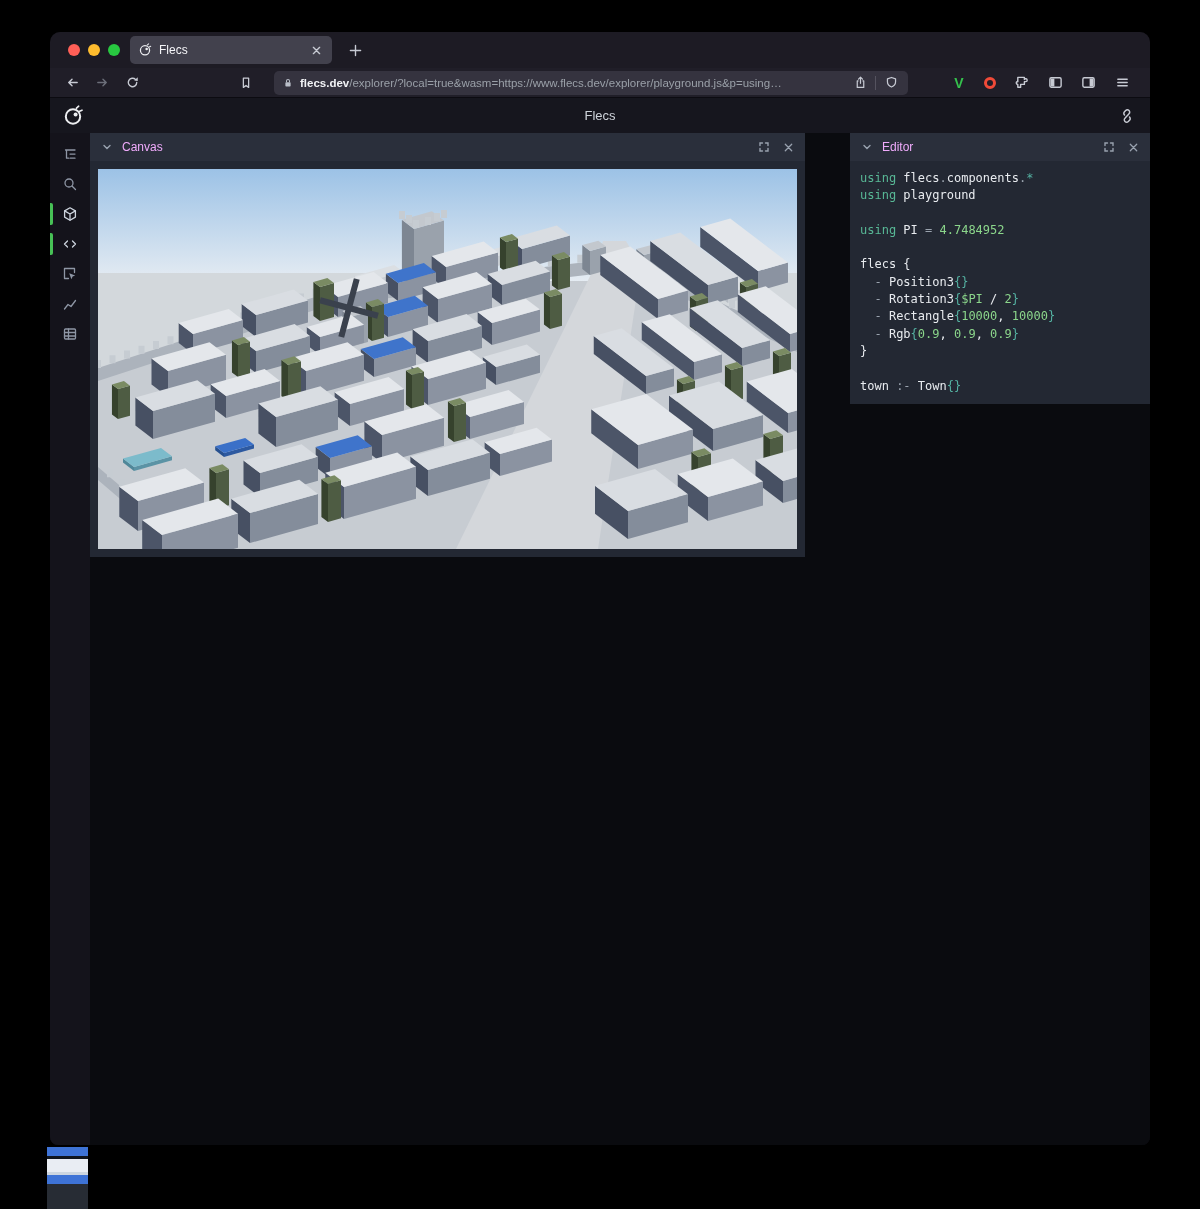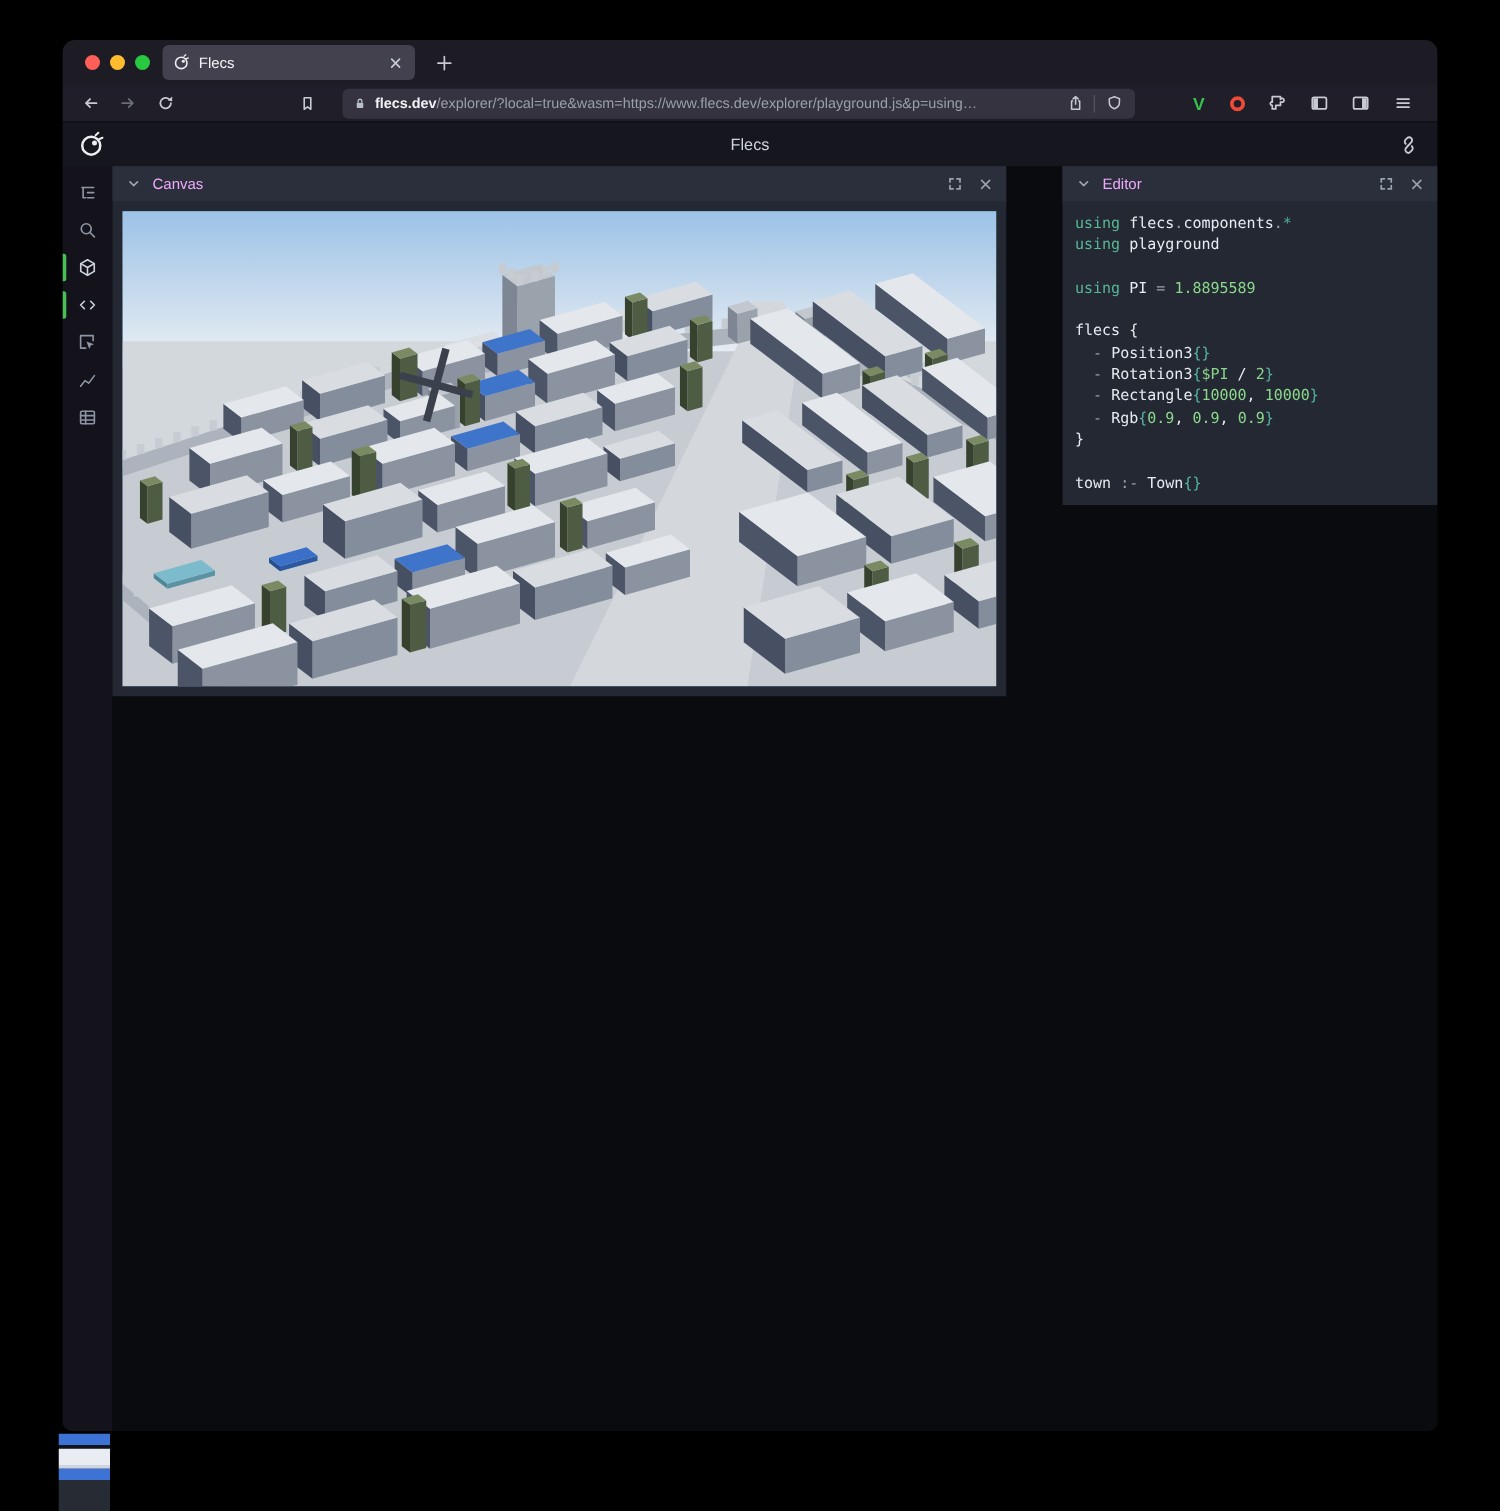--- a/index.html
+++ b/index.html
@@ -602,21 +602,21 @@
               <svg width="11" height="11" viewBox="0 0 12 12">
                   <path d="M2.5 2.5l7 7M9.5 2.5l-7 7"></path>
                 </svg>
             </span>
           </div>
           <div class="editor-body">
             <div class="code">
                 <div class="code-line"><span class="tk-k">using</span><span class="tk-i"> </span><span class="tk-i">flecs</span><span class="tk-p">.</span><span class="tk-i">components</span><span class="tk-p">.</span><span class="tk-b">*</span></div>
                 <div class="code-line"><span class="tk-k">using</span><span class="tk-i"> playground</span></div>
                 <div class="code-line">&nbsp;</div>
-                <div class="code-line"><span class="tk-k">using</span><span class="tk-i"> PI </span><span class="tk-p">=</span><span class="tk-i"> </span><span class="tk-n">1.8895589</span></div>
+                <div class="code-line"><span class="tk-k">using</span><span class="tk-i"> PI </span><span class="tk-p">=</span><span class="tk-i"> </span><span class="tk-n">4.7484952</span></div>
                 <div class="code-line">&nbsp;</div>
                 <div class="code-line"><span class="tk-i">flecs</span><span class="tk-i"> {</span></div>
                 <div class="code-line"><span class="tk-p">  - </span><span class="tk-i">Position3</span><span class="tk-b">{}</span></div>
                 <div class="code-line"><span class="tk-p">  - </span><span class="tk-i">Rotation3</span><span class="tk-b">{</span><span class="tk-n">$PI</span><span class="tk-i"> / </span><span class="tk-n">2</span><span class="tk-b">}</span></div>
                 <div class="code-line"><span class="tk-p">  - </span><span class="tk-i">Rectangle</span><span class="tk-b">{</span><span class="tk-n">10000</span><span class="tk-i">, </span><span class="tk-n">10000</span><span class="tk-b">}</span></div>
                 <div class="code-line"><span class="tk-p">  - </span><span class="tk-i">Rgb</span><span class="tk-b">{</span><span class="tk-n">0.9</span><span class="tk-i">, </span><span class="tk-n">0.9</span><span class="tk-i">, </span><span class="tk-n">0.9</span><span class="tk-b">}</span></div>
                 <div class="code-line"><span class="tk-i">}</span></div>
                 <div class="code-line">&nbsp;</div>
                 <div class="code-line"><span class="tk-i">town</span><span class="tk-p"> :- </span><span class="tk-i">Town</span><span class="tk-b">{}</span></div>
               </div>

